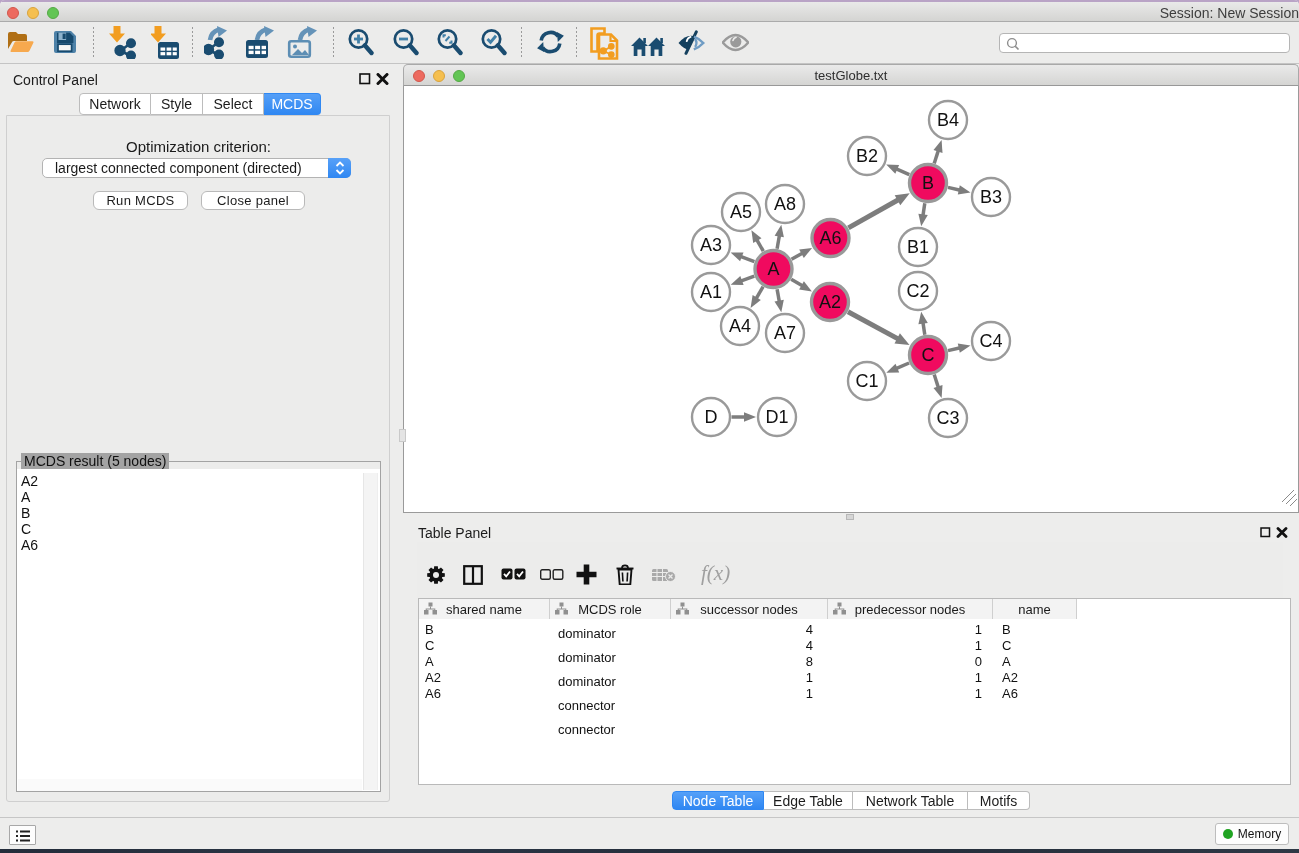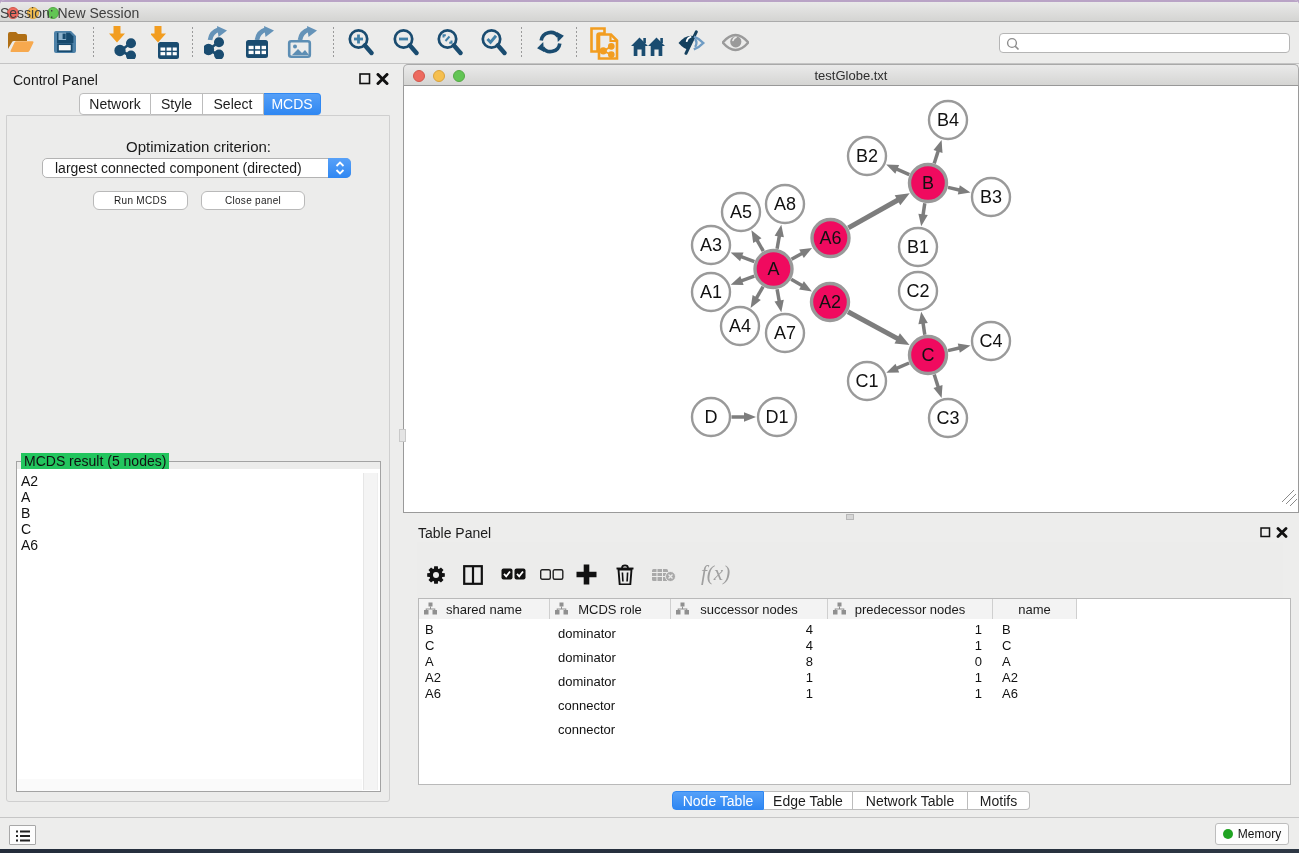--- a/index.html
+++ b/index.html
@@ -1,31 +1,31 @@
 <!DOCTYPE html>
 <html><head><meta charset="utf-8"><style>
 *{margin:0;padding:0;box-sizing:border-box}
 html,body{width:1299px;height:853px;overflow:hidden;font-family:"Liberation Sans",sans-serif;background:#b9a3c6}
 #app{position:absolute;left:0;top:0;width:1299px;height:849px;background:#ededec;border-radius:5px 5px 0 0;overflow:hidden}
 #wall{position:absolute;left:0;top:849px;width:1299px;height:4px;background:linear-gradient(90deg,#232c3a,#2c3747 30%,#222b38 60%,#2e3845)}
 .titlebar{position:absolute;left:0;top:1px;width:1299px;height:21px;background:linear-gradient(#eaeaea,#d4d4d2);border-bottom:1px solid #ababab;border-radius:5px 5px 0 0}
 .tl{position:absolute;width:12px;height:12px;border-radius:50%;top:6px}
-.title-text{position:absolute;top:3.5px;width:100%;text-align:left;font-size:14px;color:#3e3e3e}
+.title-text{position:absolute;top:3.5px;width:100%;text-align:right;font-size:14px;color:#3e3e3e}
 .toolbar{position:absolute;left:0;top:22px;width:1299px;height:42px;background:#ececeb;border-bottom:1px solid #c4c4c4}
 .tsep{position:absolute;top:5px;height:32px;width:1px;background-image:repeating-linear-gradient(#9a9a9a 0 1.6px,transparent 1.6px 4px)}
 .ticon{position:absolute;top:28px}
 .searchbox{position:absolute;left:999px;top:11px;width:291px;height:20px;background:#fff;border:1px solid #b5b5b5;border-radius:4px}
 .cpanel{position:absolute;left:0;top:64px;width:397px;height:756px;background:#ededec}
 .paneltitle{position:absolute;font-size:14px;color:#1c1c1c}
 .tabs{position:absolute;display:flex;font-size:14px}
 .tab{background:#fff;border:1px solid #bcbcbc;border-left:none;color:#1c1c1c;display:flex;align-items:center;justify-content:center}
 .tab.first{border-left:1px solid #bcbcbc;border-radius:4px 0 0 4px}
 .tab.last{border-radius:0 4px 4px 0}
 .tab.sel{background:linear-gradient(#559ff7,#3088f2);color:#fff;border-color:#3088f2}
-.btn{position:absolute;background:#fff;border:1px solid #b9b9b9;border-radius:6px;font-size:10px;letter-spacing:0.3px;color:#1c1c1c;display:flex;align-items:center;justify-content:center}
+.btn{position:absolute;background:#fff;border:1px solid #b9b9b9;border-radius:6px;font-size:13px;letter-spacing:0.3px;color:#1c1c1c;display:flex;align-items:center;justify-content:center}
 .netwin{position:absolute;left:403px;top:64px;width:896px;height:430px}
 .nettitle{position:absolute;left:0;top:0;width:896px;height:22px;background:linear-gradient(#eaeaea,#d5d5d3);border:1px solid #a9a9a9;border-bottom:1px solid #989898;border-radius:5px 5px 0 0}
 .netcanvas{position:absolute;left:0;top:22px;width:896px;height:427px;background:#fff;border:1px solid #9a9a9a;border-top:none}
 .tpanel{position:absolute;left:401px;top:520px;width:898px;height:300px;background:#ededec}
 .statusbar{position:absolute;left:0;top:817px;width:1299px;height:32px;background:#ededec;border-top:1px solid #c6c6c6}
 .hdrcell{position:absolute;top:79px;height:20px;display:flex;align-items:center;justify-content:center;border-right:1px solid #cfcfcf;font-size:13px;color:#1a1a1a;background:#f3f3f3}
 .rowtext{position:absolute;font-size:13px;color:#111;white-space:pre}
 </style></head><body>
 <div id="app">
 <div style="position:absolute;left:0;top:0;width:1299px;height:2px;background:#b9a3c6;z-index:99"></div>
@@ -207,21 +207,21 @@
     <path d="M2.5 10 L6 13.5 L9.5 10" fill="none" stroke="#fff" stroke-width="1.8"></path>
    </svg>
   </div>
  </div>
  <div style="position:absolute;left:0;top:74px;width:397px;text-align:center;font-size:15px;color:#1a1a1a">Optimization criterion:</div>
  <div class="btn" style="left:93px;top:127px;width:95px;height:19px">Run MCDS</div>
  <div class="btn" style="left:201px;top:127px;width:104px;height:19px">Close panel</div>
 
  <div style="position:absolute;left:16px;top:397px;width:365px;height:331px;border:1px solid #a3a3a3;background:#fff"></div>
  <div style="position:absolute;left:17px;top:398px;width:363px;height:7px;background:#ececeb"></div>
- <div style="position:absolute;left:21px;top:389px;background:#22c55e;padding:0 3px;font-size:14px;color:#111">MCDS result (5 nodes)</div>
+ <div style="position:absolute;left:21px;top:389px;background:#a3a3a3;padding:0 3px;font-size:14px;color:#111">MCDS result (5 nodes)</div>
  <div style="position:absolute;left:21px;top:409px;font-size:14px;color:#111;line-height:16px">A2<br>A<br>B<br>C<br>A6</div>
  <div style="position:absolute;left:363px;top:409px;width:15px;height:317px;background:#f4f4f4;border-left:1px solid #e6e6e6;border-right:1px solid #eee"></div>
  <div style="position:absolute;left:18px;top:715px;width:344px;height:12px;background:#fafafa"></div>
 </div>
 <div class="netwin">
  <div class="nettitle">
   <div class="tl" style="left:8.7px;top:5px;background:#ed6a5f;border:1px solid #d2574c"></div>
   <div class="tl" style="left:28.6px;top:5px;background:#f5bf4f;border:1px solid #d9a33c"></div>
   <div class="tl" style="left:48.8px;top:5px;background:#62c554;border:1px solid #55a946"></div>
   <div style="position:absolute;top:3px;width:100%;text-align:center;font-size:13px;color:#2e2e2e">testGlobe.txt</div>

